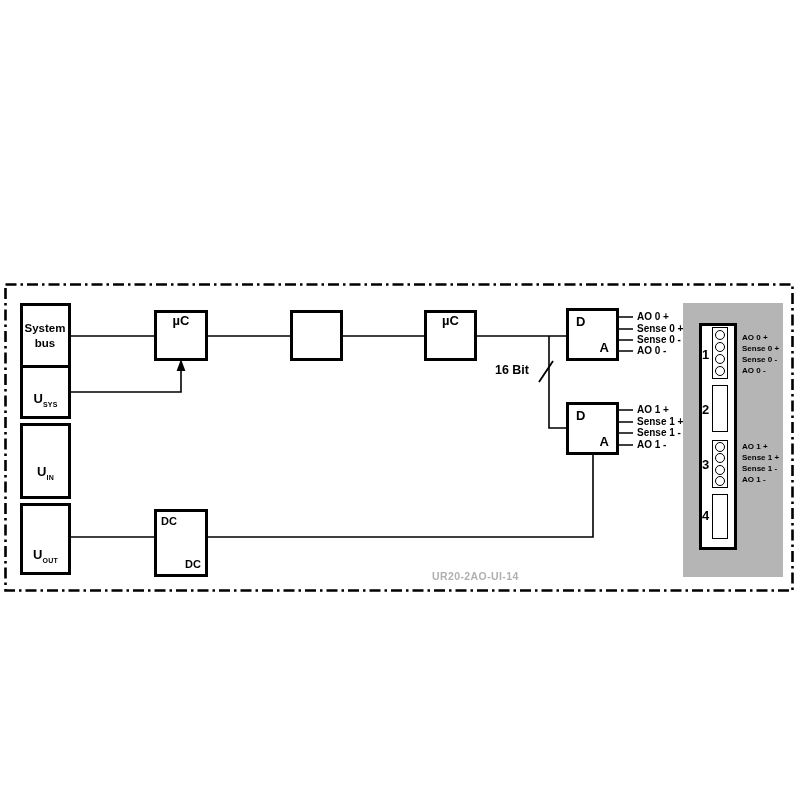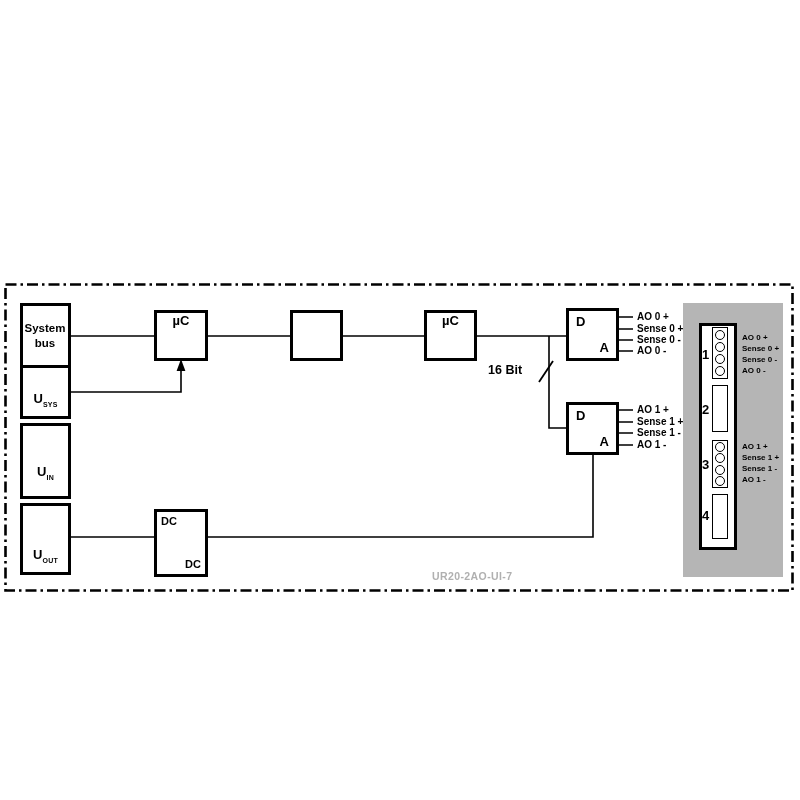--- a/index.html
+++ b/index.html
@@ -19,21 +19,21 @@
     font-weight:bold;font-size:13px;}
   .corner-letter{position:absolute;font-weight:bold;font-size:13px;line-height:1;}
   .corner-tl{top:4px;left:7px;}
   .corner-br{bottom:4px;right:7px;}
   .dc-tl{top:4px;left:4px;font-size:11px;}
   .dc-br{bottom:4px;right:4px;font-size:11px;}
   .sysbus-label{font-weight:bold;font-size:11.5px;line-height:1.25;width:44px;text-align:center;}
   .ulabel{font-weight:bold;font-size:13px;width:100%;text-align:center;}
   .ulabel sub{font-size:7px;font-weight:bold;position:relative;bottom:-1px;letter-spacing:0.2px;}
   .buswidth{
-    position:absolute;left:488px;top:363px;width:48px;text-align:left;
+    position:absolute;left:488px;top:363px;width:48px;text-align:center;
     font-weight:bold;font-size:12.5px;
   }
   .siglabel{
     position:absolute;left:637px;font-weight:bold;font-size:10px;line-height:1;white-space:nowrap;
   }
   .panel{
     position:absolute;left:683px;top:303px;width:100px;height:274px;background:#b5b5b5;
   }
   .connblock{
     position:absolute;left:699px;top:323px;width:38px;height:227px;background:#fff;
@@ -169,15 +169,15 @@
   <div class="panellabel" style="top:334px;">AO 0 +</div>
   <div class="panellabel" style="top:345px;">Sense 0 +</div>
   <div class="panellabel" style="top:356px;">Sense 0 -</div>
   <div class="panellabel" style="top:367px;">AO 0 -</div>
 
   <div class="panellabel" style="top:443px;">AO 1 +</div>
   <div class="panellabel" style="top:454px;">Sense 1 +</div>
   <div class="panellabel" style="top:465px;">Sense 1 -</div>
   <div class="panellabel" style="top:476px;">AO 1 -</div>
 
-  <div class="watermark">UR20-2AO-UI-7</div>
+  <div class="watermark">UR20-2AO-UI-14</div>
 
 </div>
 
 </body></html>

